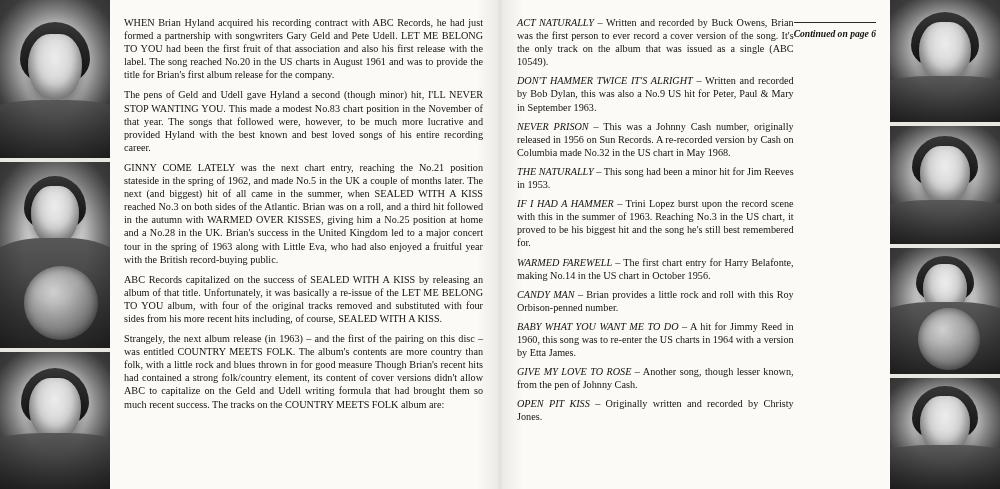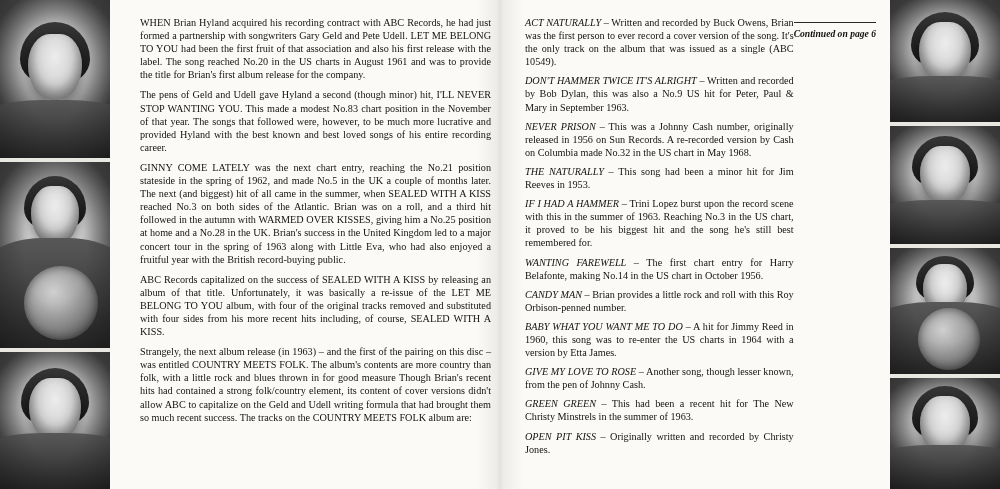--- a/index.html
+++ b/index.html
@@ -83,21 +83,21 @@
     left: 110px; right: 110px; top: 0; bottom: 0;
     background: #fbfaf7;
     background-image: linear-gradient(90deg,
         rgba(0,0,0,0.00) 0%,
         rgba(0,0,0,0.00) 47%,
         rgba(0,0,0,0.06) 49.6%,
         rgba(0,0,0,0.10) 50%,
         rgba(0,0,0,0.06) 50.4%,
         rgba(0,0,0,0.00) 53%,
         rgba(0,0,0,0.00) 100%);
-    padding: 10px 0 0 16px;
+    padding: 10px 0 0 0;
   }
   .cols {
     position: relative;
     display: flex;
     height: 100%;
     padding: 6px 14px 6px 14px;
     gap: 34px;
   }
   .col {
     width: 50%;
@@ -224,29 +224,28 @@
             <p class="tight"><em>ACT NATURALLY</em><span> – Written and recorded by Buck Owens, Brian was the first person to ever record a cover version of the song. It's the only track on the album that was issued as a single (ABC 10549).</span></p>
 
             <p class="tight"><em>DON'T HAMMER TWICE IT'S ALRIGHT</em><span> – Written and recorded by Bob Dylan, this was also a No.9 US hit for Peter, Paul &amp; Mary in September 1963.</span></p>
 
             <p class="tight"><em>NEVER PRISON</em><span> – This was a Johnny Cash number, originally released in 1956 on Sun Records. A re-recorded version by Cash on Columbia made No.32 in the US chart in May 1968.</span></p>
 
             <p class="tight"><em>THE NATURALLY</em><span> – This song had been a minor hit for Jim Reeves in 1953.</span></p>
 
             <p class="tight"><em>IF I HAD A HAMMER</em><span> – Trini Lopez burst upon the record scene with this in the summer of 1963. Reaching No.3 in the US chart, it proved to be his biggest hit and the song he's still best remembered for.</span></p>
 
-            <p class="tight"><em>WANTING FAREWELL</em><span> – The first chart entry for Harry Belafonte, making No.14 in the US chart in October 1956.</span></p>
+            <p class="tight"><em>WARMED FAREWELL</em><span> – The first chart entry for Harry Belafonte, making No.14 in the US chart in October 1956.</span></p>
 
             <p class="tight"><em>CANDY MAN</em><span> – Brian provides a little rock and roll with this Roy Orbison-penned number.</span></p>
 
             <p class="tight"><em>BABY WHAT YOU WANT ME TO DO</em><span> – A hit for Jimmy Reed in 1960, this song was to re-enter the US charts in 1964 with a version by Etta James.</span></p>
 
             <p class="tight"><em>GIVE MY LOVE TO ROSE</em><span> – Another song, though lesser known, from the pen of Johnny Cash.</span></p>
 
-            <p class="tight"><em>GREEN GREEN</em><span> – This had been a recent hit for The New Christy Minstrels in the summer of 1963.</span></p>
 
             <p class="tight"><em>OPEN PIT KISS</em><span> – Originally written and recorded by Christy Jones.</span></p>
 
           </div>
           <div class="footer-zone">
             <hr class="rule">
             <p class="contd">Continued on page 6</p>
           </div>
         </div>
       </div>

